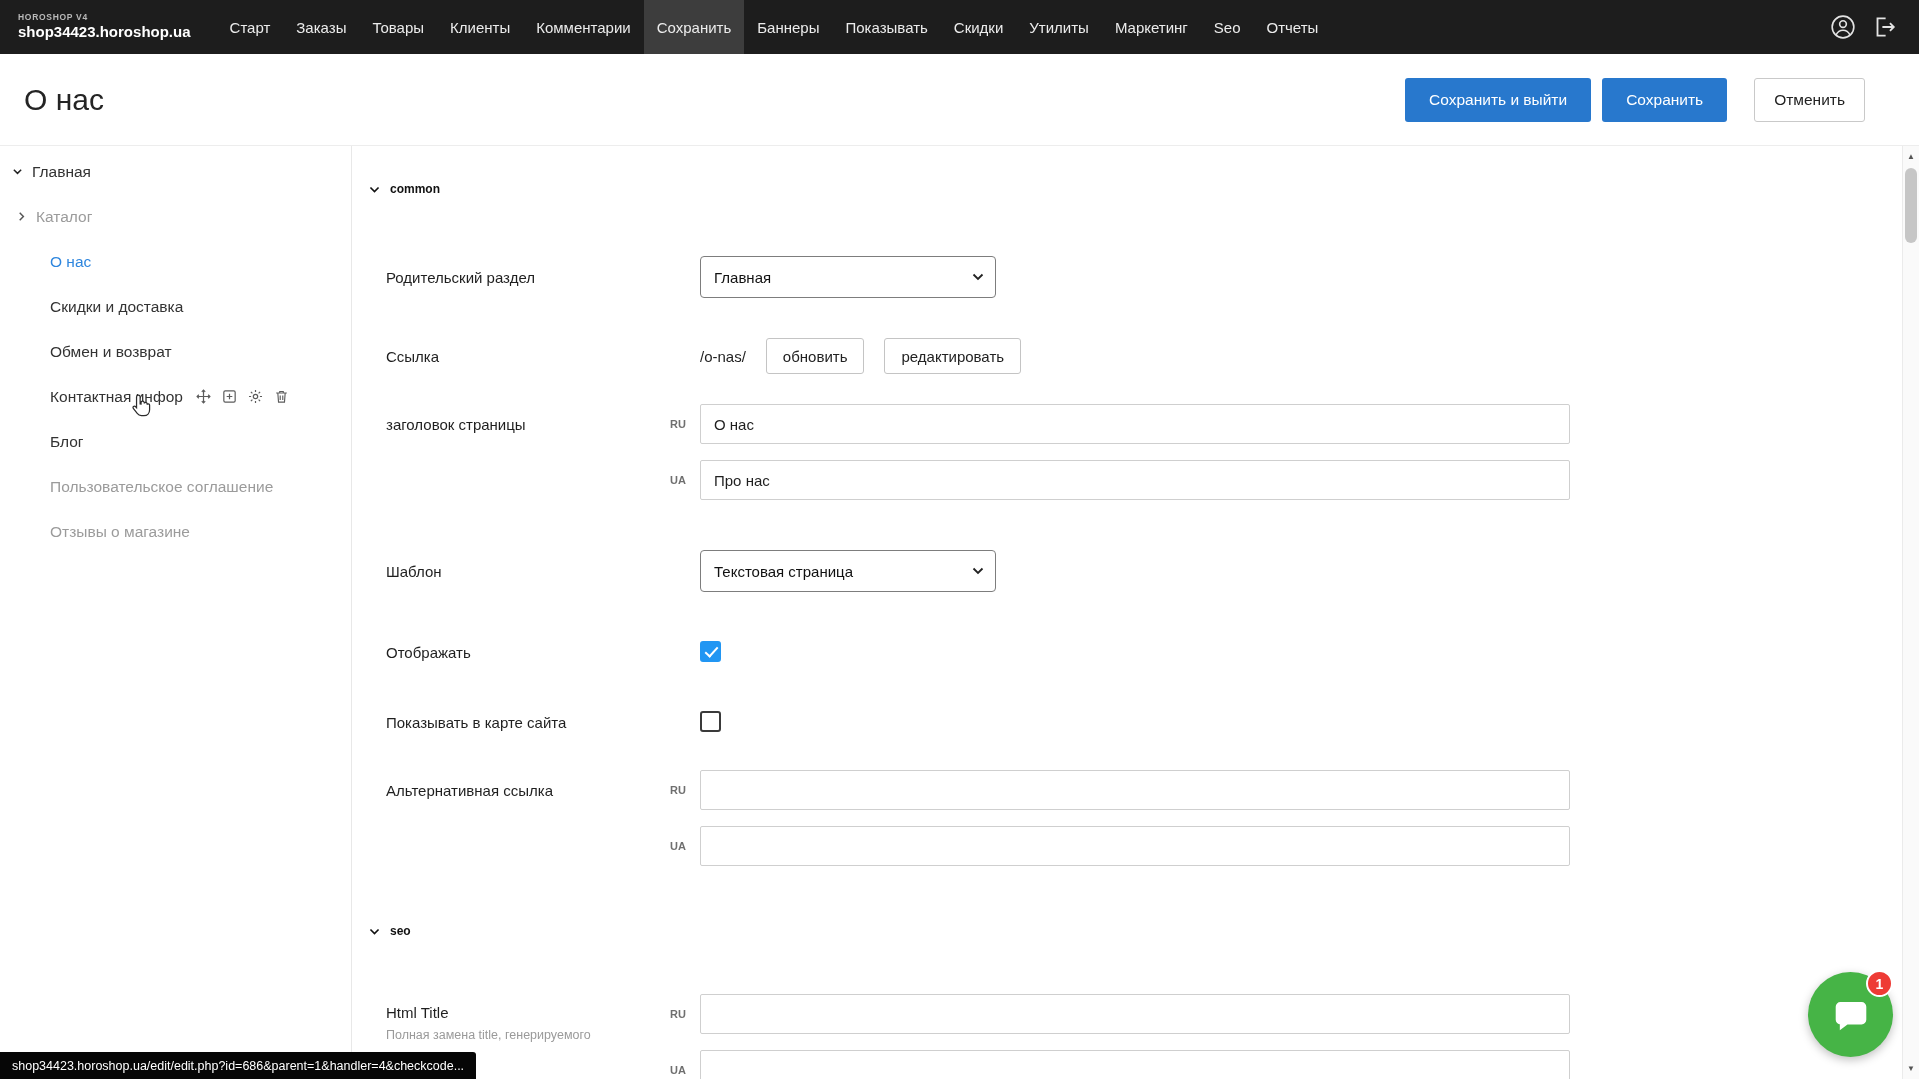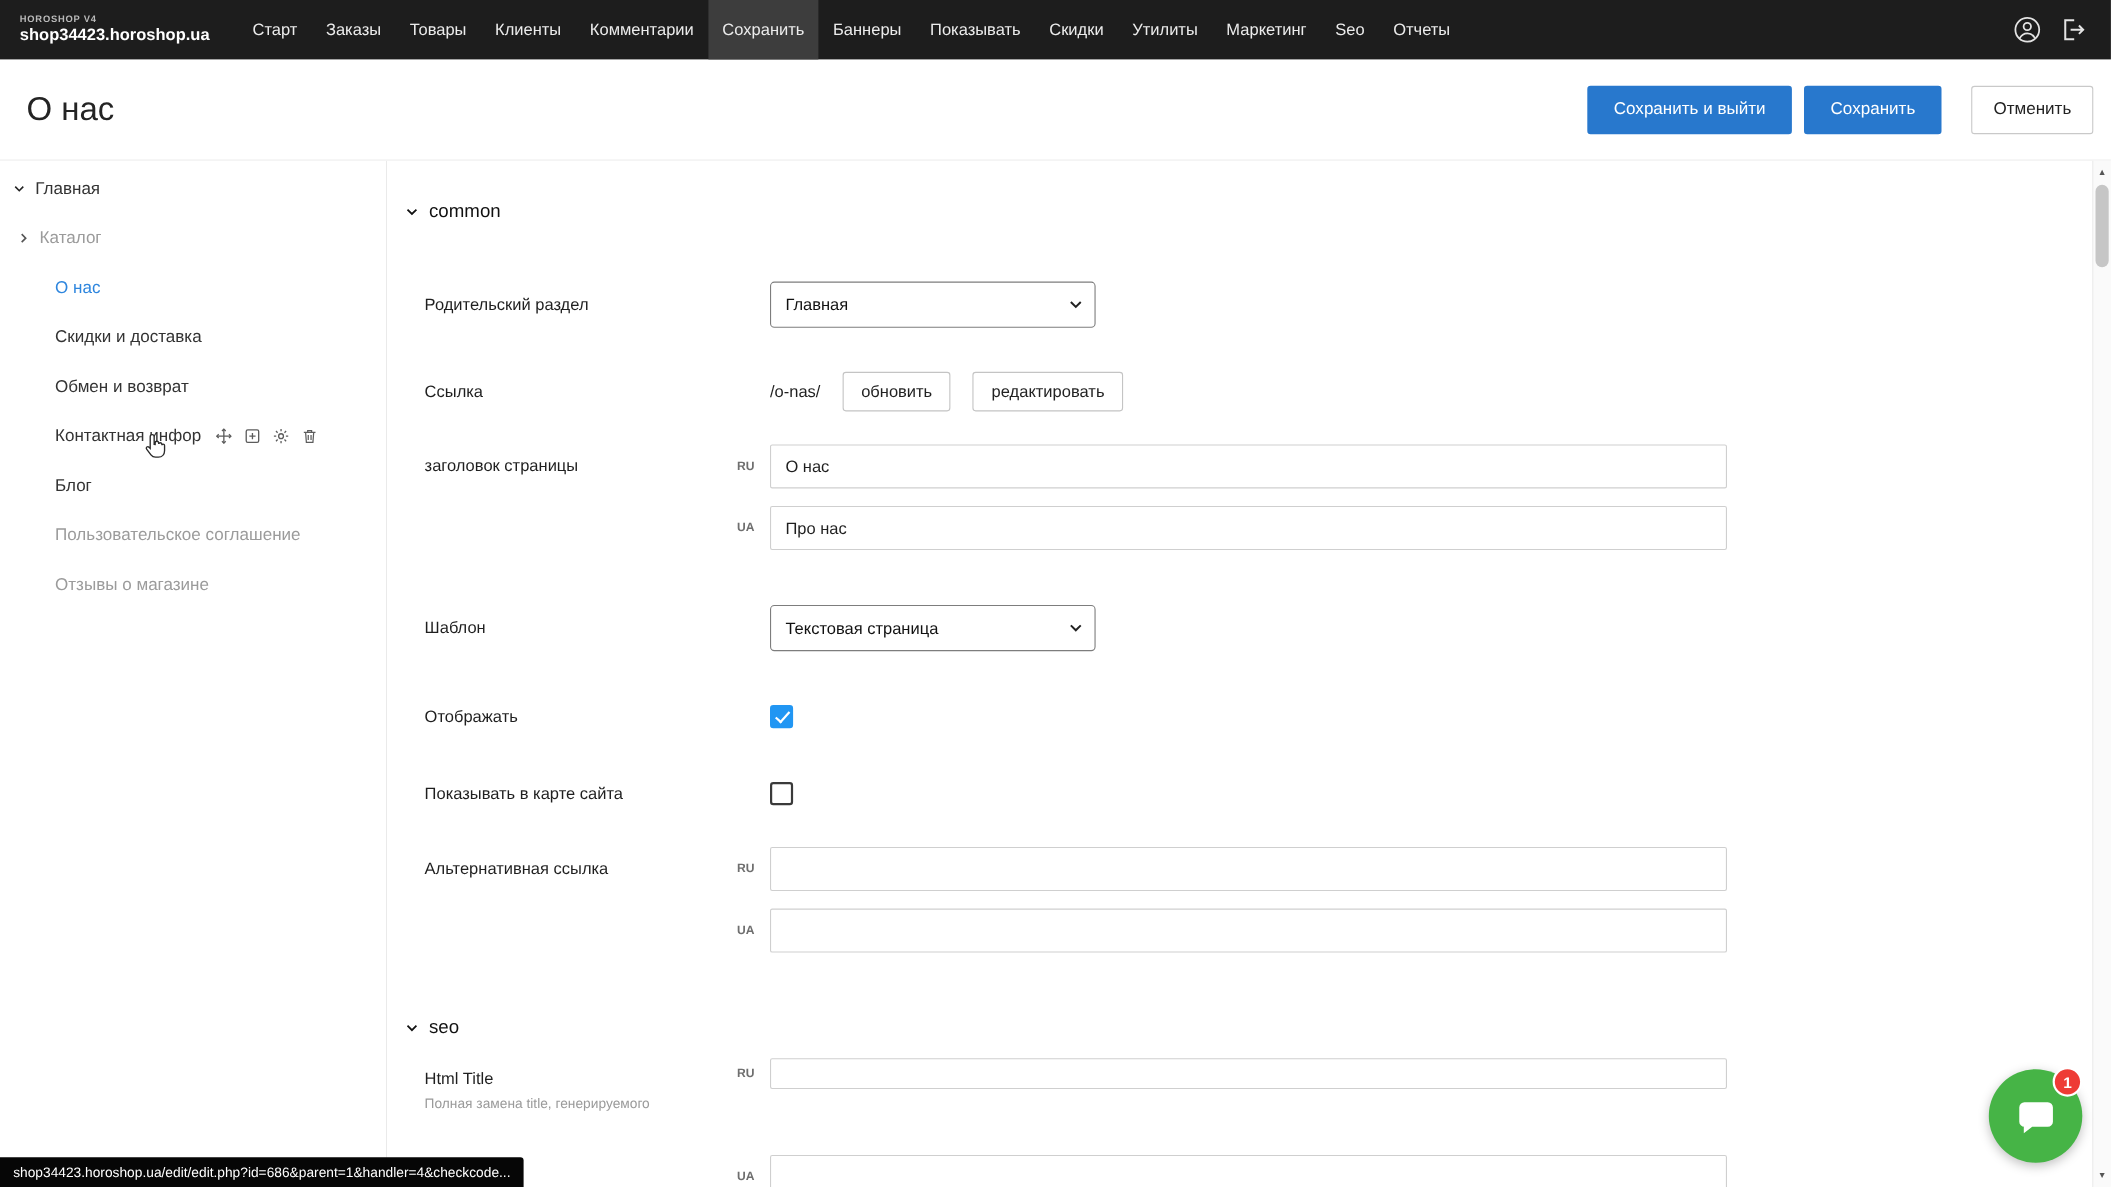--- a/index.html
+++ b/index.html
@@ -18,42 +18,42 @@
   .logo-domain{font-size:15px;font-weight:700;color:#fff;text-align:right;}
   .topnav{display:flex;height:100%;align-items:stretch;margin-left:12px;}
   .nav-item{display:flex;align-items:center;padding:0 13px;color:#ececec;font-size:15px;text-decoration:none;cursor:pointer;white-space:nowrap;}
   .nav-item.active{background:#3d3d3d;}
   .topbar-right{margin-left:auto;display:flex;align-items:center;gap:15px;padding-right:22px;}
   .tb-icon{width:26px;height:26px;display:block;cursor:pointer;}
 
   
   .header{position:absolute;top:54px;left:0;right:0;height:92px;background:#fff;display:flex;align-items:center;border-bottom:1px solid #ededed;z-index:10;}
   .page-title{margin-left:24px;font-size:30px;font-weight:500;color:#242424;}
-  .header-actions{margin-left:auto;display:flex;align-items:center;padding-right:16px;}
+  .header-actions{margin-left:auto;display:flex;align-items:center;padding-right:54px;}
   .btn{height:44px;border-radius:3px;font-size:15.5px;display:flex;align-items:center;justify-content:center;cursor:pointer;border:none;font-family:inherit;white-space:nowrap;}
   .btn-primary{background:var(--accent-blue);color:#fff;padding:0 24px;}
   .btn-outline{background:#fff;color:#222;border:1px solid #c9c9c9;padding:0 19px;}
   .gap11{margin-left:11px;} .gap27{margin-left:27px;}
 
   
   .sidebar{position:absolute;top:146px;left:0;bottom:0;width:352px;background:#fff;border-right:1px solid #e8e8e8;padding-top:3px;}
   .tree-item{position:relative;height:45px;display:flex;align-items:center;font-size:15.5px;color:#333;cursor:pointer;}
   .tree-item .chev{width:15px;height:15px;margin-right:7px;display:flex;align-items:center;justify-content:center;flex:0 0 auto;}
   .lvl0{padding-left:10px;}
   .lvl1{padding-left:50px;}
   .lvl1.haschev{padding-left:14px;}
   .muted{color:#9b9b9b;}
   .selected{color:var(--link-blue);}
   .tree-actions{display:flex;align-items:center;gap:9px;margin-left:12px;color:#5c5c5c;}
   .tree-actions svg{width:17px;height:17px;display:block;}
   .cursor-hand{position:absolute;left:128px;top:392px;z-index:50;pointer-events:none;}
 
   
   .main{position:absolute;top:146px;left:352px;right:17px;bottom:0;overflow:hidden;background:#fff;}
-  .sec-header{position:absolute;left:16px;display:flex;align-items:center;gap:9px;font-weight:400;font-size:17px;color:#111;cursor:pointer;}
+  .sec-header{position:absolute;left:16px;display:flex;align-items:center;gap:9px;font-weight:700;font-size:12px;color:#111;cursor:pointer;}
   .frow{position:absolute;left:0;right:0;}
   .flabel{position:absolute;left:34px;top:50%;transform:translateY(-50%);font-size:15px;color:#1f1f1f;white-space:nowrap;}
   .flabel2{position:absolute;left:34px;top:10px;font-size:15px;color:#1f1f1f;white-space:nowrap;}
   .hint{font-size:12.5px;color:#9a9a9a;margin-top:7px;}
   .lang{position:absolute;left:310px;width:32px;top:50%;transform:translateY(-50%);font-size:11px;font-weight:700;color:#6f6f6f;text-align:center;}
   .tinput{position:absolute;left:348px;top:0;width:870px;height:100%;border:1px solid #cfcfcf;border-radius:2px;padding:0 13px;font-size:15px;color:#1f1f1f;font-family:inherit;outline:none;background:#fff;}
   .select{position:absolute;left:348px;top:0;width:296px;height:100%;border:1px solid #7d7d7d;border-radius:4px;background:#fff;display:flex;align-items:center;padding:0 30px 0 13px;font-size:15px;color:#111;cursor:pointer;}
   .select .caret{position:absolute;right:11px;top:50%;transform:translateY(-50%);}
   .fieldflex{position:absolute;left:348px;top:0;height:100%;display:flex;align-items:center;}
   .linkpath{font-size:15px;color:#1f1f1f;}
@@ -254,21 +254,21 @@
       <input class="tinput" value="" style="">
     </div>
 
     <div class="sec-header" style="top:778px">
       <svg viewBox="0 0 16 16" width="13" height="13" fill="none" stroke="#111" stroke-width="2">
           <path d="M3 5.5 8 10.5l5-5"></path>
         </svg>
       <span>seo</span>
     </div>
 
-    <div class="frow" style="top:816px;height:28px">
+    <div class="frow" style="top:848px;height:40px">
       <div class="flabel2">
         <div>Html Title</div>
         <div class="hint">Полная замена title, генерируемого</div>
       </div>
       <span class="lang">RU</span>
       <input class="tinput" value="" style="">
     </div>
 
     <div class="frow" style="top:904px;height:40px">
       <span class="lang">UA</span>

